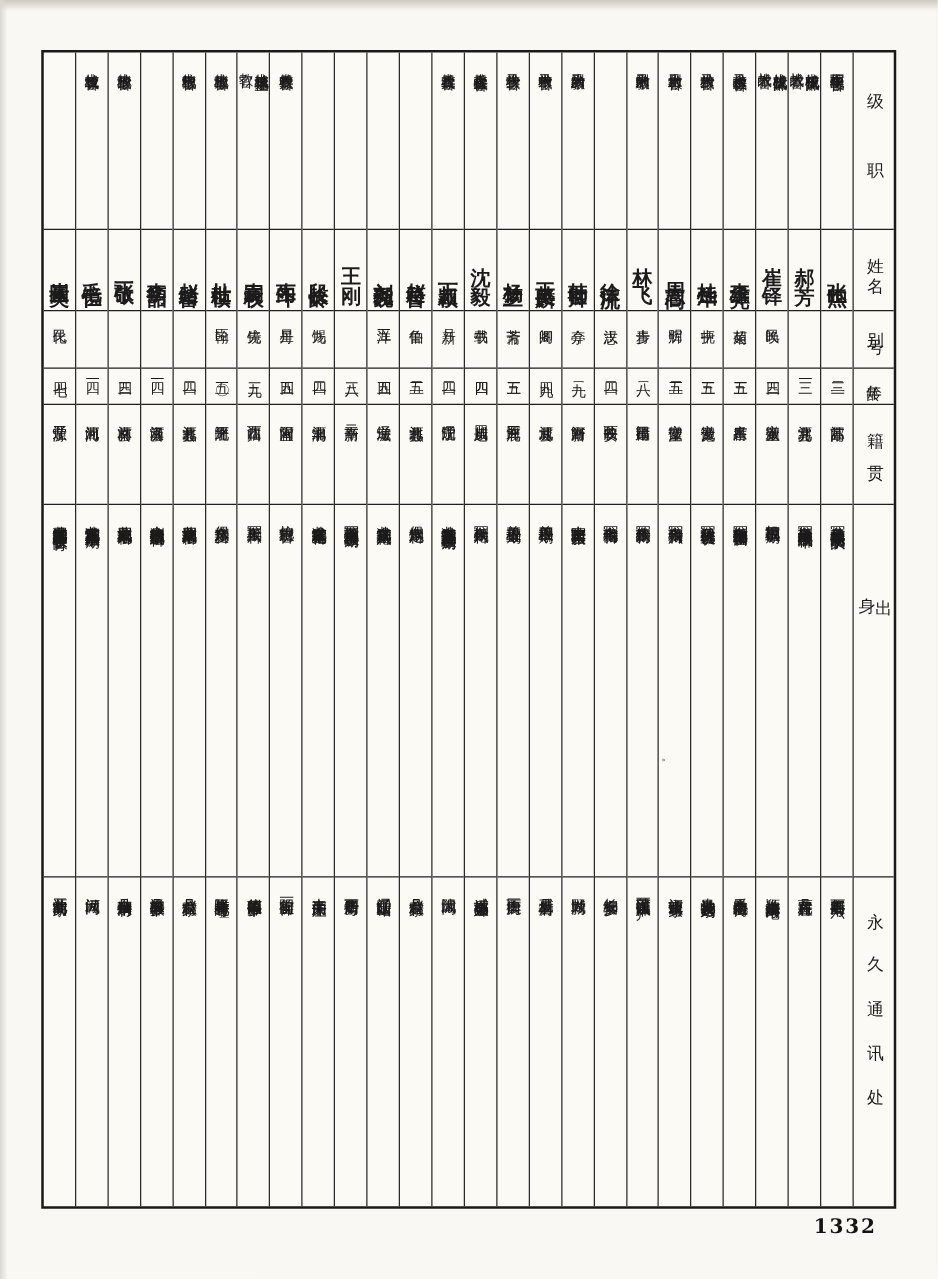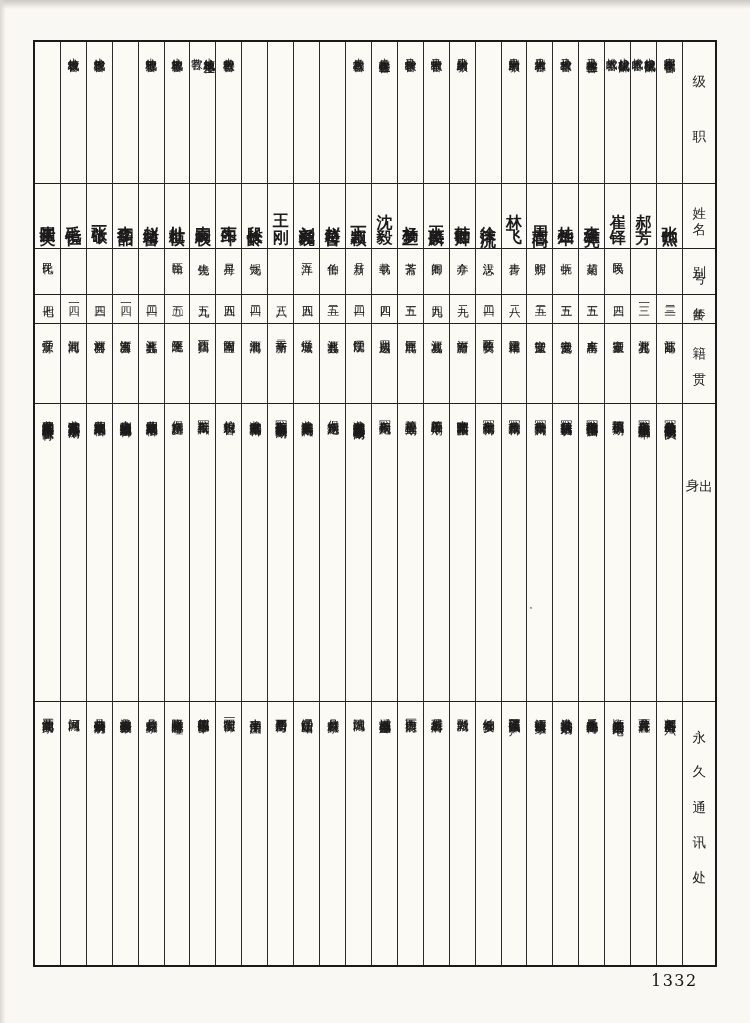--- a/index.html
+++ b/index.html
@@ -54,21 +54,21 @@
   .h-name{padding-top:12px;align-items:flex-start;} .h-name .h-label{letter-spacing:16px;}
   .h-byname{padding-top:6px;}     .h-byname .h-label{letter-spacing:6px;}
   .h-age{padding-top:2px;}        .h-age .h-label{font-size:12.5px;letter-spacing:1px;}
   .h-native{padding-top:12px;}    .h-native .h-label{letter-spacing:26px;}
   .h-background{padding-top:64px;}.h-background .h-label{letter-spacing:158px;}
   .h-address{padding-top:17px;}   .h-address .h-label{letter-spacing:35px;}
 
   .page-number{
     position:absolute;left:651px;top:971px;
     font-family:"DejaVu Serif","Liberation Serif",serif;
-    font-weight:normal;font-size:16px;letter-spacing:1.5px;color:#141414;
+    font-weight:bold;font-size:16px;letter-spacing:1.5px;color:#141414;
   }
   .stray-mark{position:absolute;left:529px;top:599px;font-size:9px;color:#444;}
 </style>
 </head>
 <body>
 
 <div class="page">
 
   <div class="scan-table">
 

